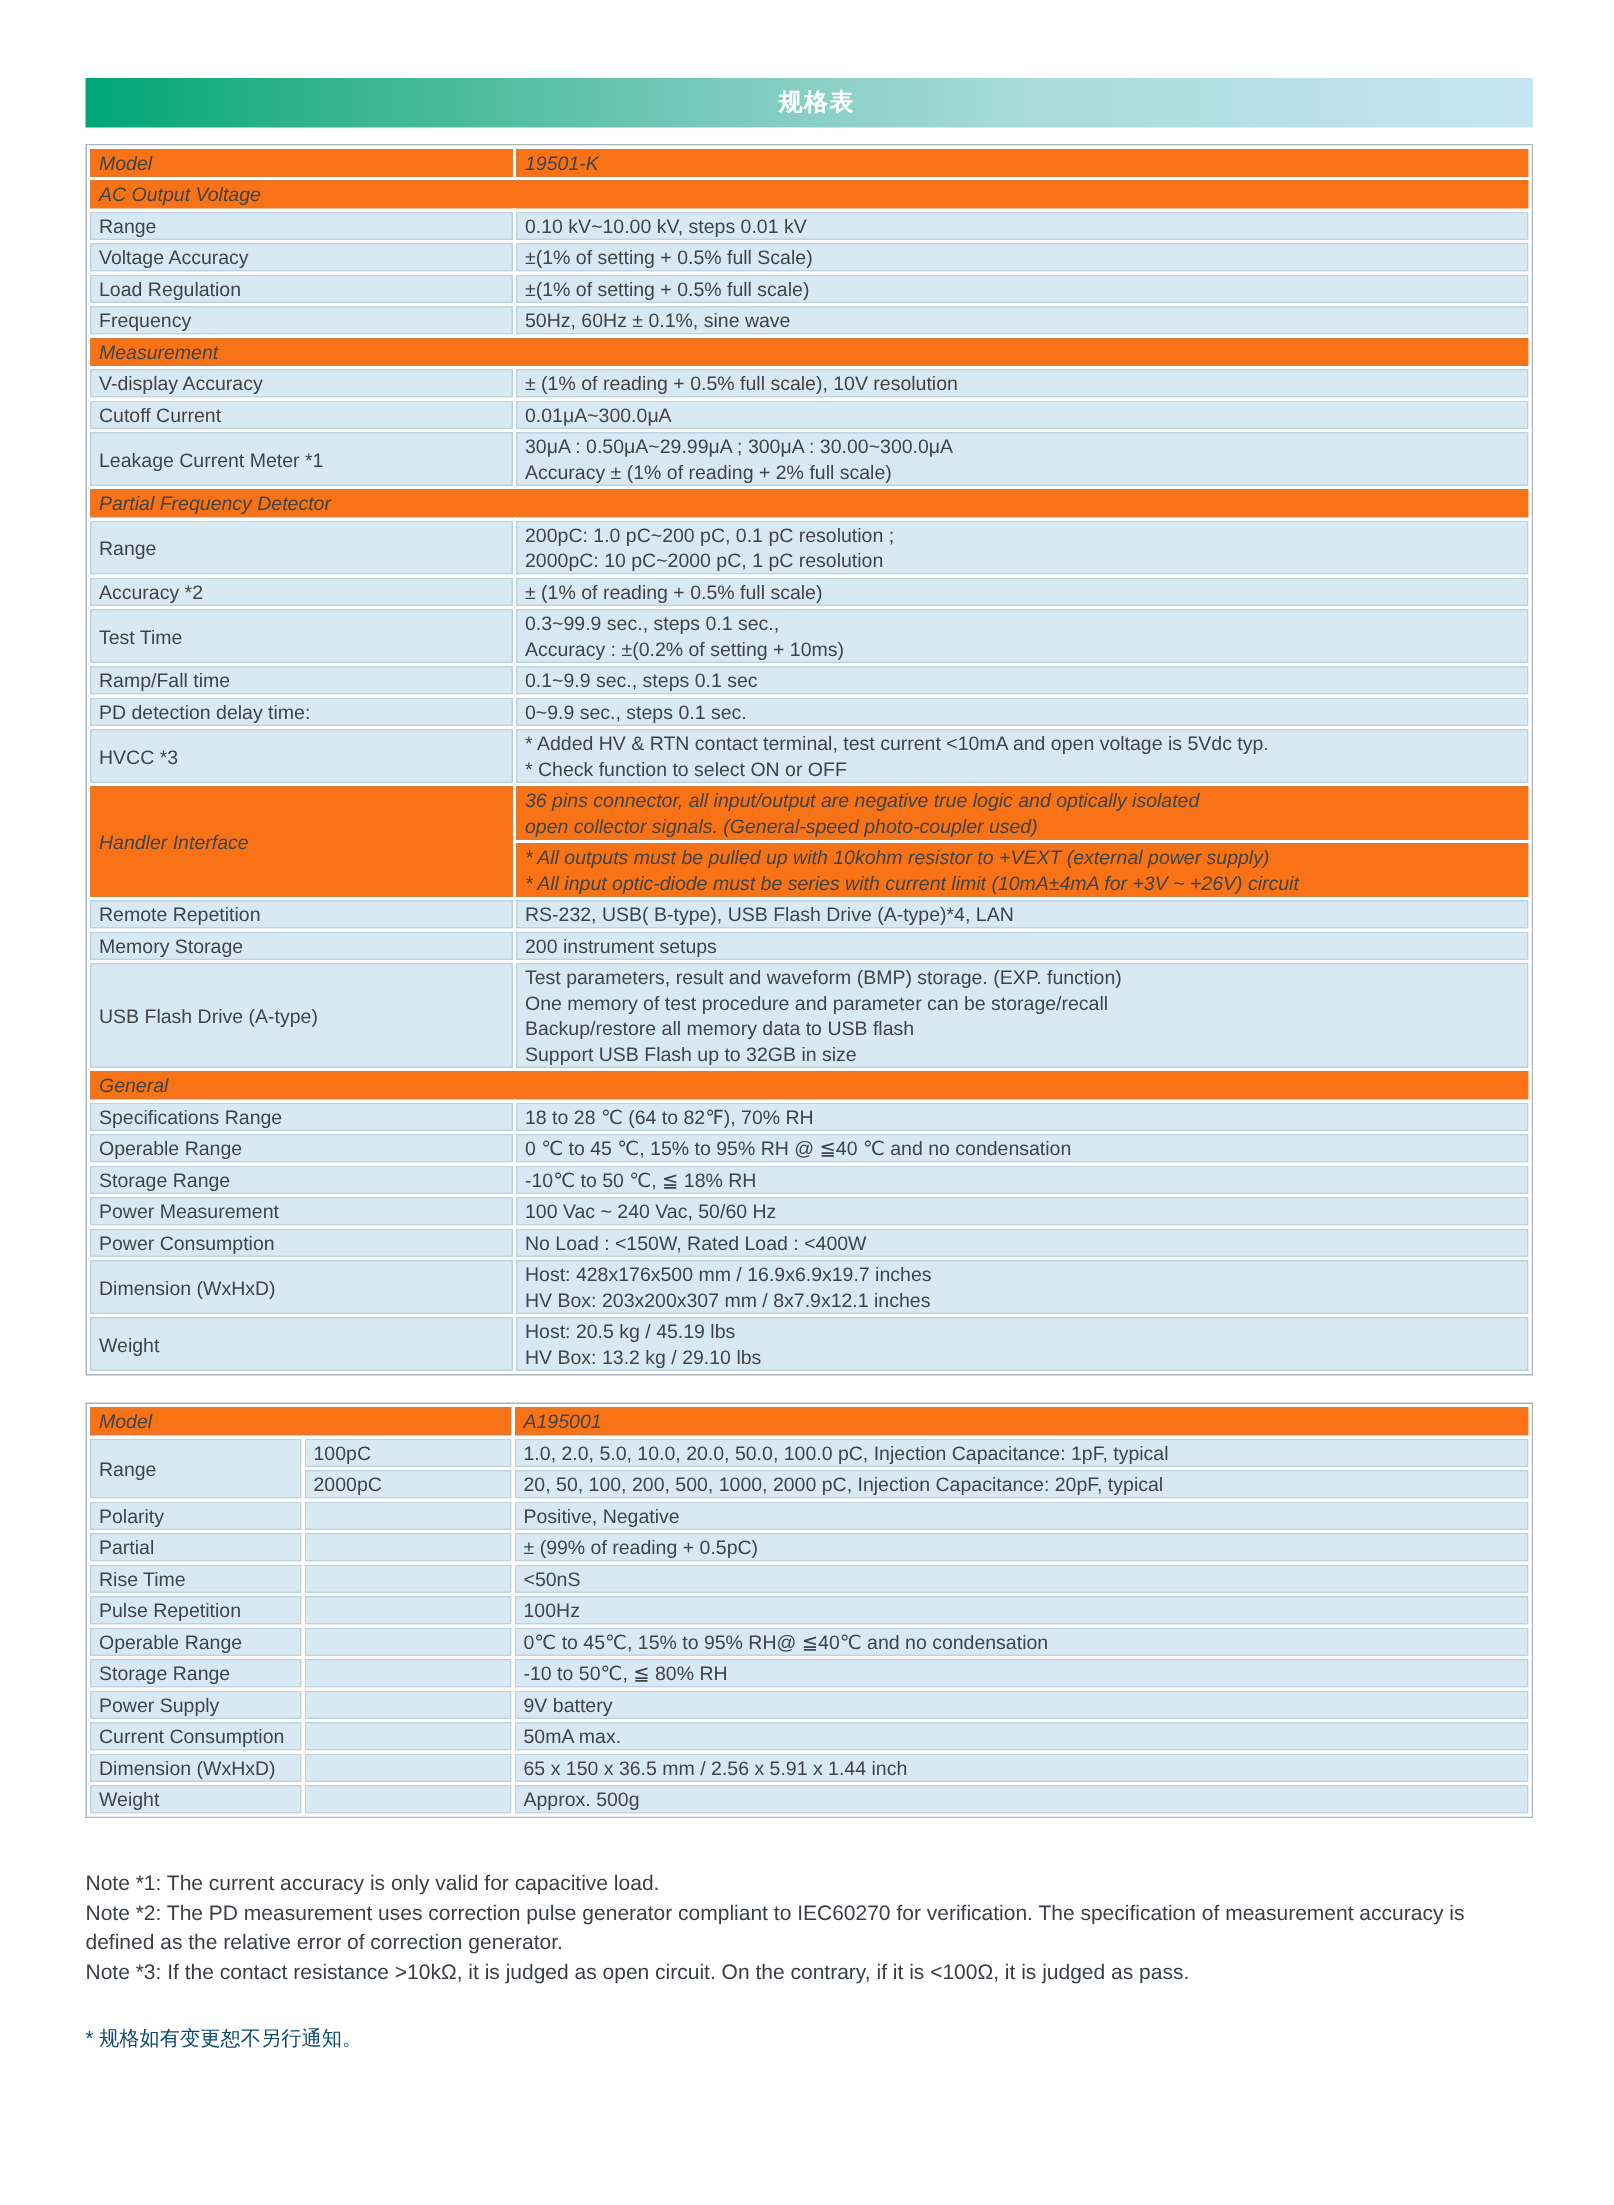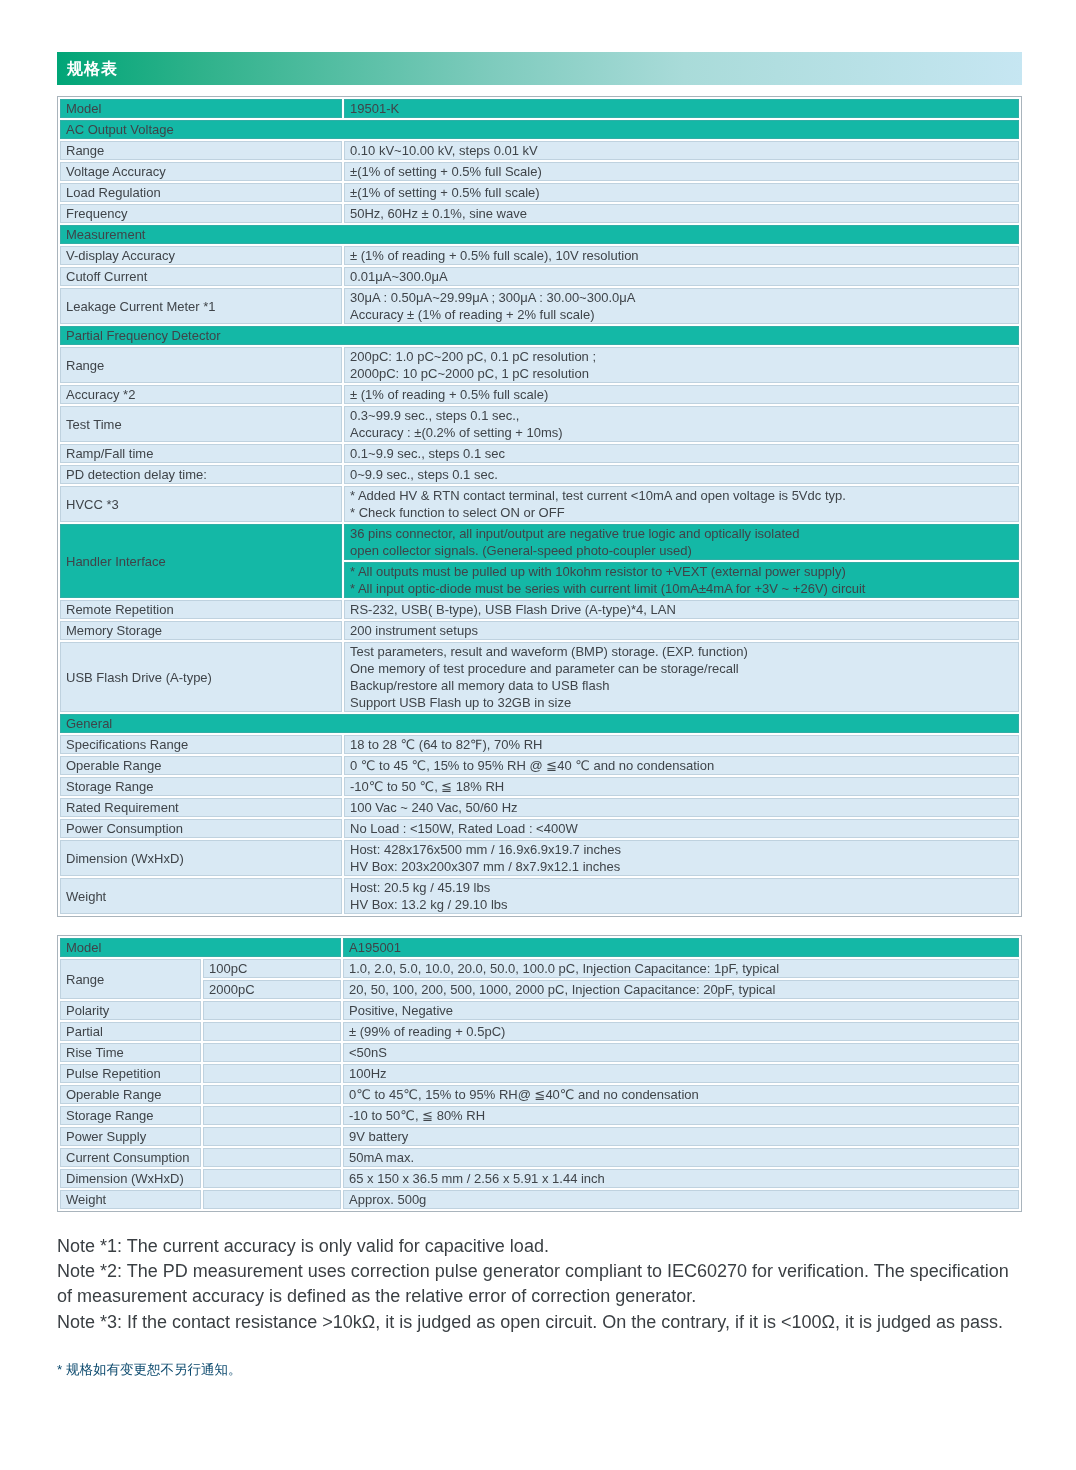--- a/index.html
+++ b/index.html
@@ -7,38 +7,38 @@
     width:1076px; height:1470px; position:relative;
     background:#ffffff; overflow:hidden;
     font-family:"Liberation Sans","DejaVu Sans",sans-serif;
     color:#3f4449;
   }
   .content { position:absolute; left:57px; top:52px; width:965px; }
 
   .title-bar {
     height:33px; box-sizing:border-box; padding-left:10px;
     background:linear-gradient(90deg,#00a577 0%,#2fb28b 15%,#7ecbbd 45%,#a9dbd9 65%,#c6e6f2 100%);
-    color:#ffffff; font-size:16px; line-height:33px; letter-spacing:1px; font-weight:bold;
+    color:#ffffff; font-size:16px; line-height:33px; letter-spacing:1px; font-weight:bold;text-align:center;
   }
 
   .tbl-wrap { border:1px solid #a9b4bc; margin-top:11px; background:#ffffff; }
   .tbl-wrap.second { margin-top:18px; }
 
   table { border-collapse:collapse; width:100%; table-layout:fixed; font-size:13px; }
   td {
     border:2px solid #ffffff;
     box-shadow: inset 0 0 0 1px rgba(125,150,168,.28);
     padding:1px 6px; height:17px; line-height:17px; vertical-align:middle;
     overflow:hidden;
   }
-  .dark { background:#14b8a6; }
+  .dark { background:#f97316;font-style:italic; }
   .lite { background:#d9e9f4; }
   .val  { white-space:pre-line; }
 
-  .notes { margin-top:22px; font-size:18px; line-height:1.4; color:#3a3f43; }
+  .notes { margin-top:34px; font-size:14px; line-height:1.4; color:#3a3f43; }
   .notes p { margin:0; }
   .cn { margin:26px 0 0; font-size:13.5px; color:#0c4a6e; }
 </style>
 </head>
 <body>
 
 <div class="content">
 
   <div class="title-bar">
     <span>规格表</span>
@@ -153,21 +153,21 @@
         </tr>
         <tr>
           <td class="lite">Operable Range</td>
           <td class="lite val">0 ℃ to 45 ℃, 15% to 95% RH @ ≦40 ℃ and no condensation</td>
         </tr>
         <tr>
           <td class="lite">Storage Range</td>
           <td class="lite val">-10℃ to 50 ℃, ≦ 18% RH</td>
         </tr>
         <tr>
-          <td class="lite">Rated Requirement</td>
+          <td class="lite">Power Measurement</td>
           <td class="lite val">100 Vac ~ 240 Vac, 50/60 Hz</td>
         </tr>
         <tr>
           <td class="lite">Power Consumption</td>
           <td class="lite val">No Load : &lt;150W, Rated Load : &lt;400W</td>
         </tr>
         <tr>
           <td class="lite">Dimension (WxHxD)</td>
           <td class="lite val">Host: 428x176x500 mm / 16.9x6.9x19.7 inches
 HV Box: 203x200x307 mm / 8x7.9x12.1 inches</td>

